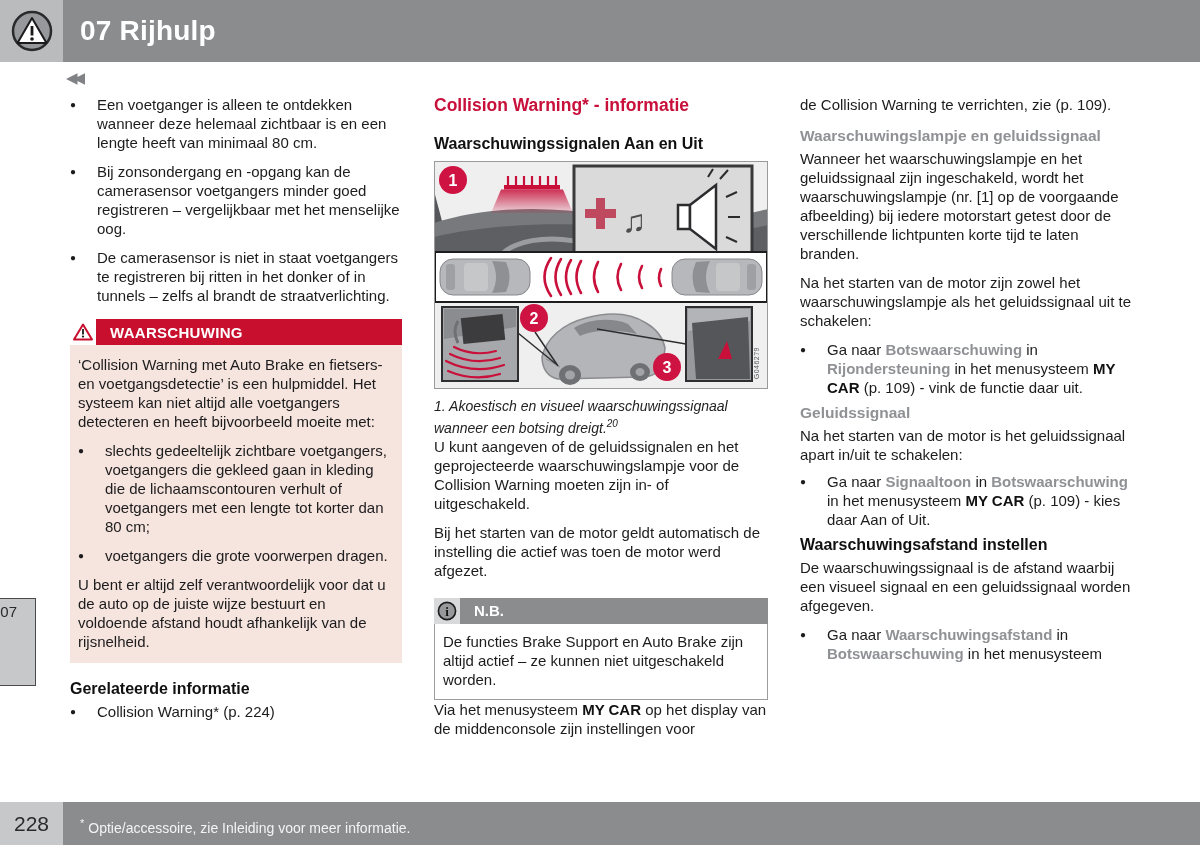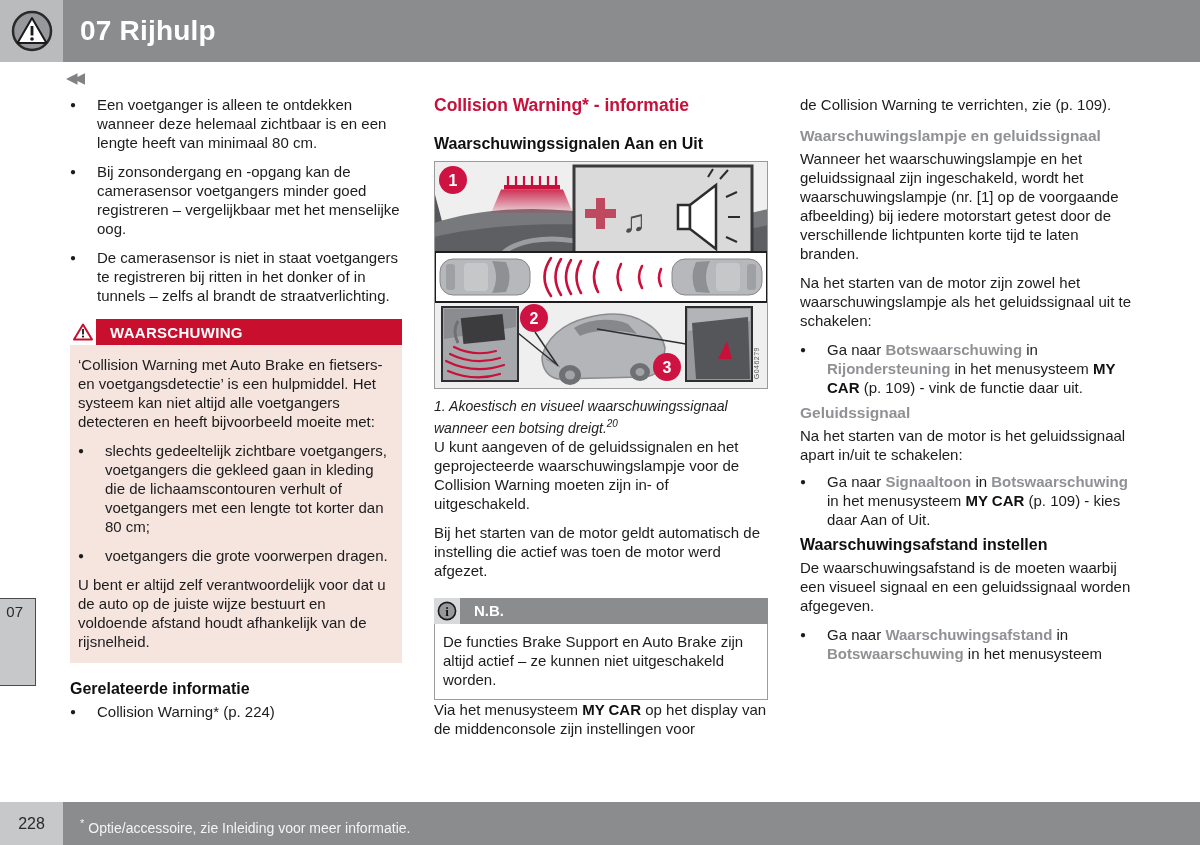--- a/index.html
+++ b/index.html
@@ -65,26 +65,26 @@
   .nb-head { background:#8a8c8e; height:26px; display:flex; align-items:center; }
   .nb-icon-box { width:26px; height:26px; background:#d8d9da; flex:none;
     display:flex; align-items:center; justify-content:center; margin-right:14px; }
   .nb-title { color:#ffffff; font-weight:bold; font-size:15px; }
   .nb-body { border:1px solid #9a9c9e; border-top:none; background:#fff; padding:8px 8px 10px 8px; }
   .closing-par { }
 
   
   .side-tab { position:absolute; left:0; top:598px; width:36px; height:88px;
     background:#c7c8ca; border:1px solid #4a4a4c; border-left:none; }
-  .side-tab-label { position:absolute; right:12px; top:4px; font-size:15px; color:#2a2a2c; }
+  .side-tab-label { position:absolute; right:18px; top:4px; font-size:15px; color:#2a2a2c; }
 
   
   .page-footer { position:absolute; left:0; top:802px; width:1200px; height:43px; background:#8a8c8e; }
   .footer-page-box { position:absolute; left:0; top:0; width:63px; height:43px; background:#c7c8ca;
-    display:flex; align-items:center; justify-content:center; font-size:16px; color:#2a2a2c; }
+    display:flex; align-items:center; justify-content:center; font-size:21px; color:#2a2a2c; }
   .footer-note { position:absolute; left:80px; top:0; height:43px; line-height:43px;
     color:#f4f4f4; font-size:14px; }
   .footer-note sup { font-size:11px; margin-right:4px; }
 </style>
 </head>
 <body>
 
 <div class="page-header">
   <div class="header-icon-box">
     <svg width="44" height="44" viewBox="0 0 44 44">
@@ -292,21 +292,21 @@
   </div>
 
   <div class="subhead-gray">Geluidssignaal</div>
   <p class="par" style="margin-bottom:8px;">Na het starten van de motor is het geluidssignaal apart in/uit te schakelen:</p>
   <div class="bullet" style="margin-bottom:6px;">
     <span class="btxt"><span>Ga naar </span><span class="menu-ref">Signaaltoon</span><span> in </span><span class="menu-ref">Botswaarschuwing</span><span> in het menusysteem </span><span class="bold-black">MY CAR</span><span> (p. 109) - kies daar Aan of Uit.</span></span>
   </div>
 
 
   <div class="subhead-black">Waarschuwingsafstand instellen</div>
-  <p class="par">De waarschuwingsafstand is de moeten waarbij een visueel signaal en een geluidssignaal worden afgegeven.</p>
+  <p class="par">De waarschuwingssignaal is de afstand waarbij een visueel signaal en een geluidssignaal worden afgegeven.</p>
   <div class="bullet">
     <span class="btxt"><span>Ga naar </span><span class="menu-ref">Waarschuwingsafstand</span><span> in </span><span class="menu-ref">Botswaarschuwing</span><span> in het menusysteem</span></span>
   </div>
 </div>
 
 <div class="side-tab">
   <span class="side-tab-label">07</span>
 </div>
 
 <div class="page-footer">

